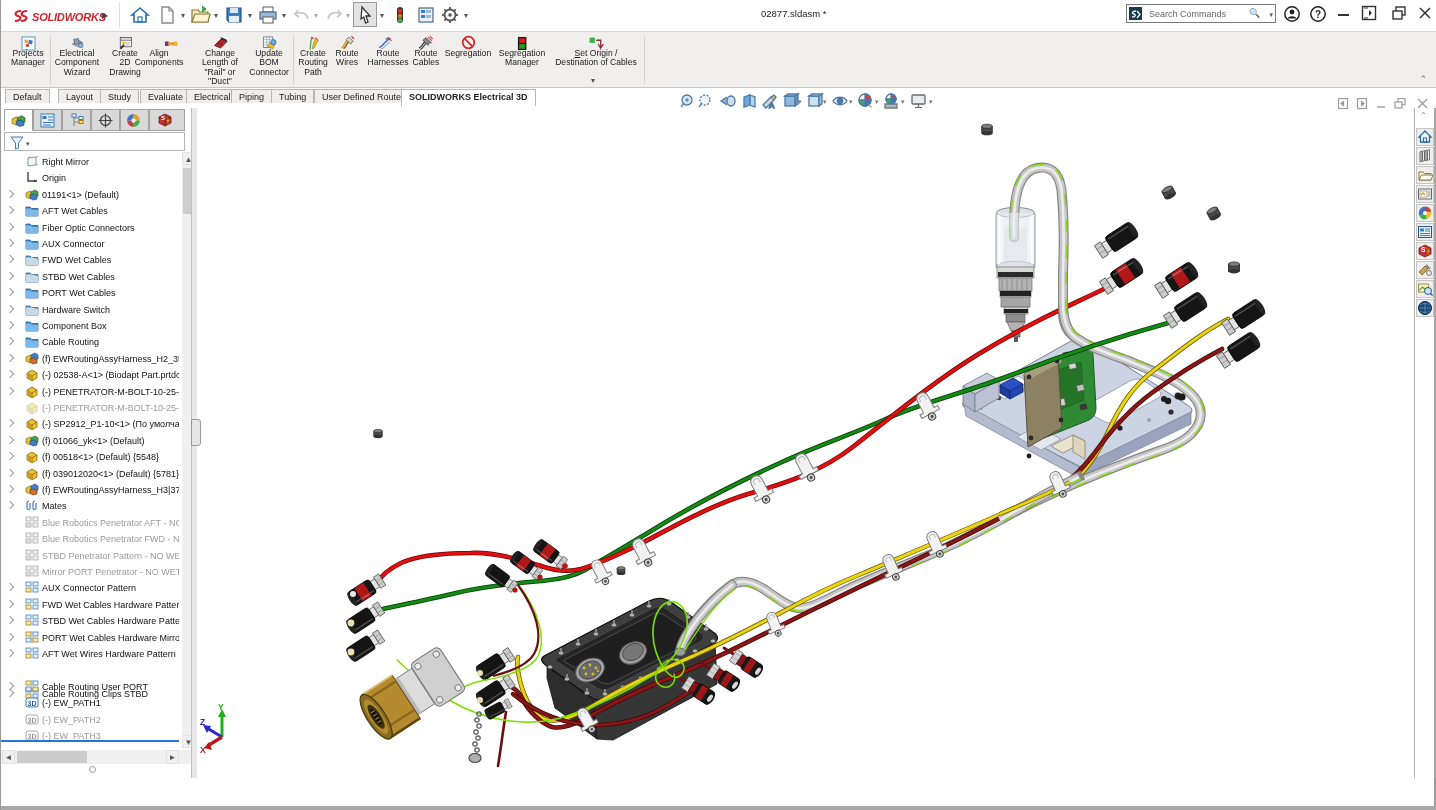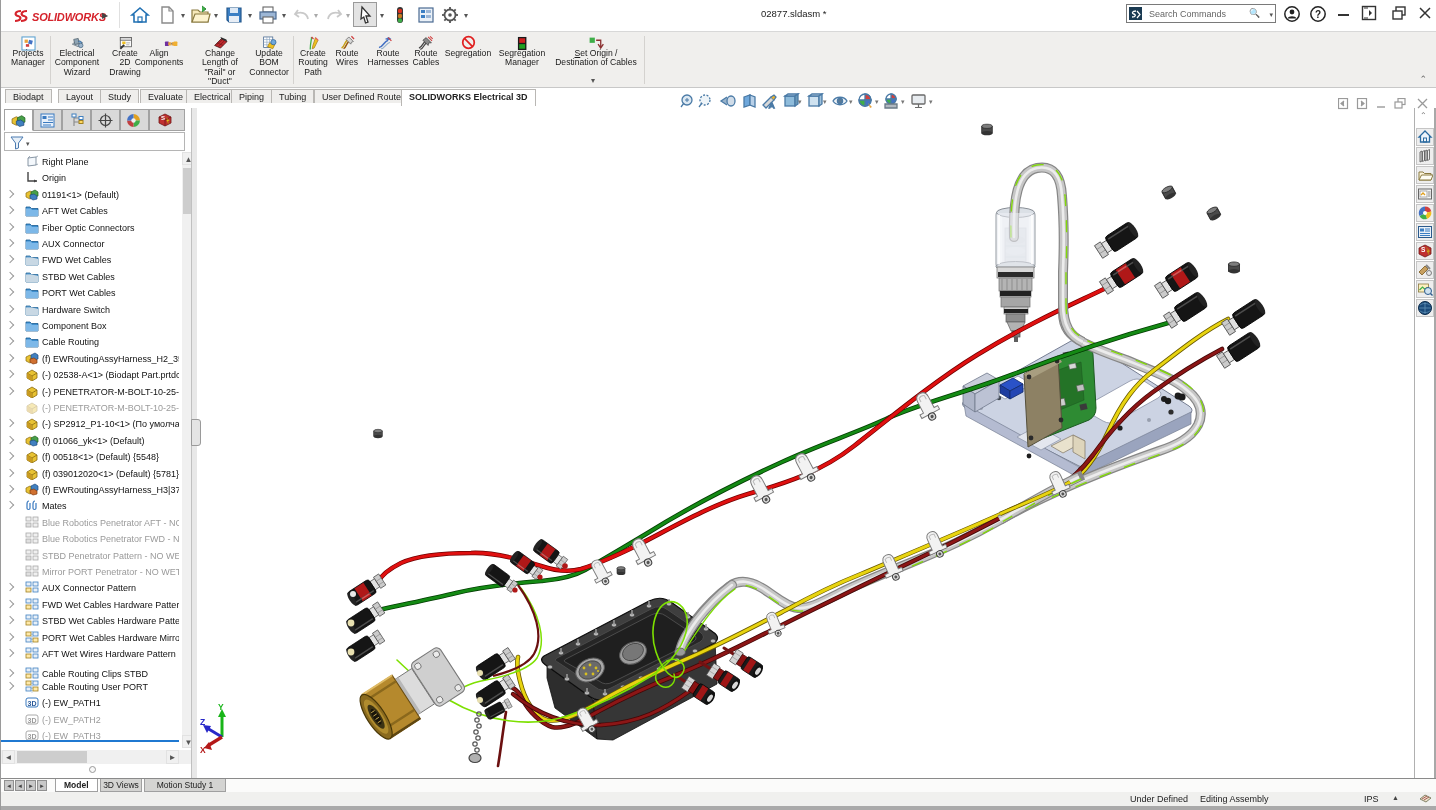--- a/index.html
+++ b/index.html
@@ -302,21 +302,21 @@
     <svg class="ricon" style="left:586px" viewBox="0 0 26 26">
         <rect x="4" y="4" width="8" height="8" fill="#3fae49"></rect>
         <path d="M14 8 L21 8 L21 18 M17 14 L21 20 L25 14" fill="none" stroke="#8a3030" stroke-width="2"></path>
       </svg>
     <div class="rlabel" style="left:551px;width:88px"><u>S</u>et Origin /
 Destination of Cables</div>
     <div class="abs" style="left:590px;top:44px;color:#555;font-size:8px">▾</div>
     <div id="ribchev">⌃</div>
   </div>
   <div id="tabrow">
-    <div class="ctab" style="left:4px">Biodapt</div>
+    <div class="ctab" style="left:4px">Default</div>
     <div class="ctab" style="left:57px">Layout</div>
     <div class="ctab" style="left:99px">Study</div>
     <div class="ctab" style="left:139px">Evaluate</div>
     <div class="ctab" style="left:185px">Electrical</div>
     <div class="ctab" style="left:230px">Piping</div>
     <div class="ctab" style="left:270px">Tubing</div>
     <div class="ctab" style="left:313px">User Defined Route</div>
     <div class="ctab active" style="left:400px">SOLIDWORKS Electrical 3D</div>
   </div>
   <div id="hud">
@@ -508,21 +508,21 @@
       <svg class="abs" style="left:5px;top:3px" width="14" height="14" viewBox="0 0 14 14">
           <path d="M1 1 L13 1 L8.5 7 L8.5 12 L5.5 13 L5.5 7 Z" fill="#e8f0f8" stroke="#4a7ab0" stroke-width="1"></path>
         </svg>
       <div class="abs" style="left:21px;top:7px;font-size:7px;color:#555">▾</div>
     </div>
     <div id="tree">
       <div class="trow" style="top:0px">
           <svg class="ic" viewBox="0 0 14 13">
             <use href="#i-plane"></use>
           </svg>
-          <span class="tx">Right Plane</span>
+          <span class="tx">Right Mirror</span>
         </div>
       <div class="trow" style="top:16px">
           <svg class="ic" viewBox="0 0 14 13">
             <use href="#i-origin"></use>
           </svg>
           <span class="tx">Origin</span>
         </div>
       <div class="trow" style="top:33px">
           <span class="ar"></span>
           <svg class="ic" viewBox="0 0 14 13">
@@ -714,21 +714,21 @@
           </svg>
           <span class="tx">PORT Wet Cables Hardware Mirror</span>
         </div>
       <div class="trow" style="top:492px">
           <span class="ar"></span>
           <svg class="ic" viewBox="0 0 14 13">
             <use href="#i-pat"></use>
           </svg>
           <span class="tx">AFT Wet Wires Hardware Pattern</span>
         </div>
-      <div class="trow" style="top:512px">
+      <div class="trow" style="top:532px">
           <span class="ar"></span>
           <svg class="ic" viewBox="0 0 14 13">
             <use href="#i-pat"></use>
           </svg>
           <span class="tx">Cable Routing Clips STBD</span>
         </div>
       <div class="trow" style="top:525px">
           <span class="ar"></span>
           <svg class="ic" viewBox="0 0 14 13">
             <use href="#i-mir"></use>
@@ -1144,33 +1144,14 @@
         <path d="M2.5 9 l3 -3 2.5 2.5 2 -2 1 1" stroke="#3fae49" stroke-width="1.2" fill="none"></path>
         <circle cx="11" cy="10" r="3.5" fill="#cfe2f0" stroke="#2a5a8c" stroke-width="1"></circle>
         <path d="M13.5 12.5 l2 2" stroke="#2a5a8c" stroke-width="1.4"></path>
       </svg>
     <svg class="abs" style="left:2px;top:192px" width="16" height="16" viewBox="0 0 16 16">
         <circle cx="8" cy="8" r="6.5" fill="#1a4a7a"></circle>
         <path d="M3 5 C6 3 10 3 13 5 M3 11 C6 13 10 13 13 11 M8 1.5 L8 14.5 M2 8 L14 8" stroke="#5a8ab0" stroke-width="0.9" fill="none"></path>
         <circle cx="8" cy="8" r="6.5" fill="none" stroke="#0a2a4a" stroke-width="1"></circle>
       </svg>
   </div>
-  <div id="modeltabs">
-    <div class="navbtn" style="left:3px">◄</div>
-      <div class="navbtn" style="left:14px">◄</div>
-      <div class="navbtn" style="left:25px">►</div>
-      <div class="navbtn" style="left:36px">►</div>
-    <div class="mtab active" style="left:54px">Model</div>
-    <div class="mtab" style="left:99px;width:42px;padding:0">3D Views</div>
-    <div class="mtab" style="left:143px;width:82px;padding:0">Motion Study 1</div>
-  </div>
-  <div id="statusbar">
-    <span class="abs" style="left:1129px;top:2px">Under Defined</span>
-    <span class="abs" style="left:1199px;top:2px">Editing Assembly</span>
-    <span class="abs" style="left:1363px;top:2px">IPS</span>
-    <span class="abs" style="left:1391px;top:2px;font-size:7px;color:#444">▲</span>
-    <svg class="abs" style="left:1418px;top:1px" width="13" height="12" viewBox="0 0 13 12">
-        <path d="M1 6 L6 2 L12 5 L7 9 Z" fill="#e8e0c8" stroke="#6a6a4a" stroke-width="0.8"></path>
-        <path d="M3 6 L8 3 M5 7 L10 4" stroke="#9a3a3a" stroke-width="0.8"></path>
-      </svg>
-  </div>
   <div id="winbottom"></div>
 </div>
 
 </body></html>

